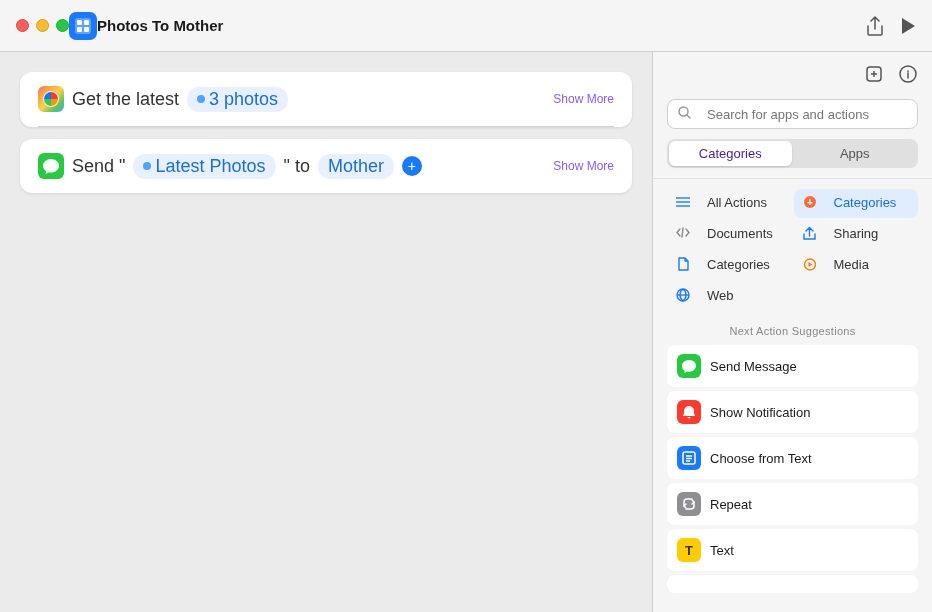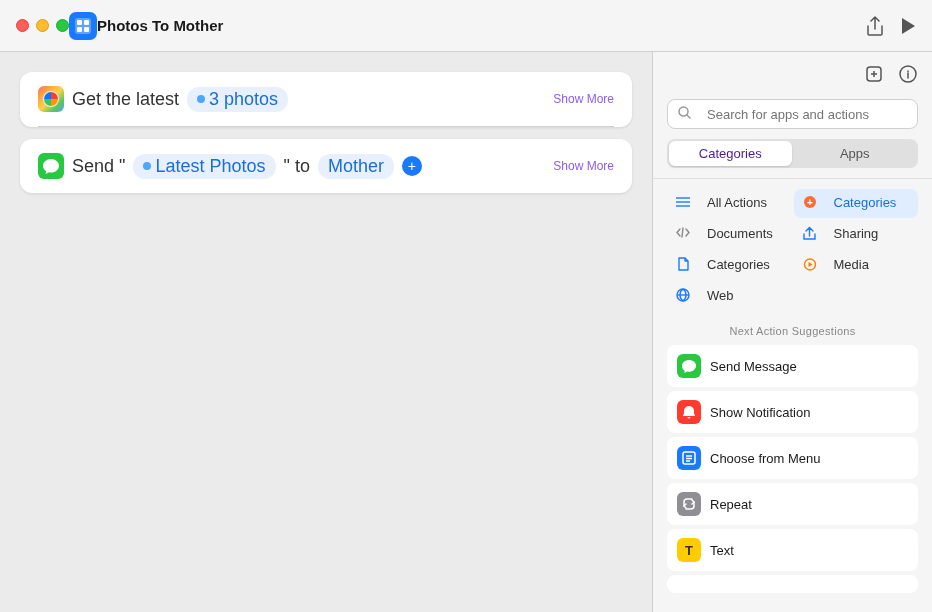--- a/index.html
+++ b/index.html
@@ -575,21 +575,21 @@
 
         <div class="suggestion-item">
           <div class="suggestion-icon si-blue">
             <svg width="14" height="14" viewBox="0 0 14 14" fill="none" stroke="white" stroke-width="1.5">
               <rect x="1" y="1" width="12" height="12" rx="2"></rect>
               <line x1="4" y1="5" x2="10" y2="5"></line>
               <line x1="4" y1="7.5" x2="10" y2="7.5"></line>
               <line x1="4" y1="10" x2="8" y2="10"></line>
             </svg>
           </div>
-          <span>Choose from Menu</span>
+          <span>Choose from Text</span>
         </div>
 
         <div class="suggestion-item">
           <div class="suggestion-icon si-gray">
             <svg width="14" height="14" viewBox="0 0 14 14" fill="none" stroke="white" stroke-width="1.5" stroke-linecap="round">
               <path d="M2 9V5a3 3 0 013-3h5"></path>
               <path d="M12 5V9a3 3 0 01-3 3H4"></path>
               <path d="M10 3l2 2-2 2M4 11l-2-2 2-2"></path>
             </svg>
           </div>

